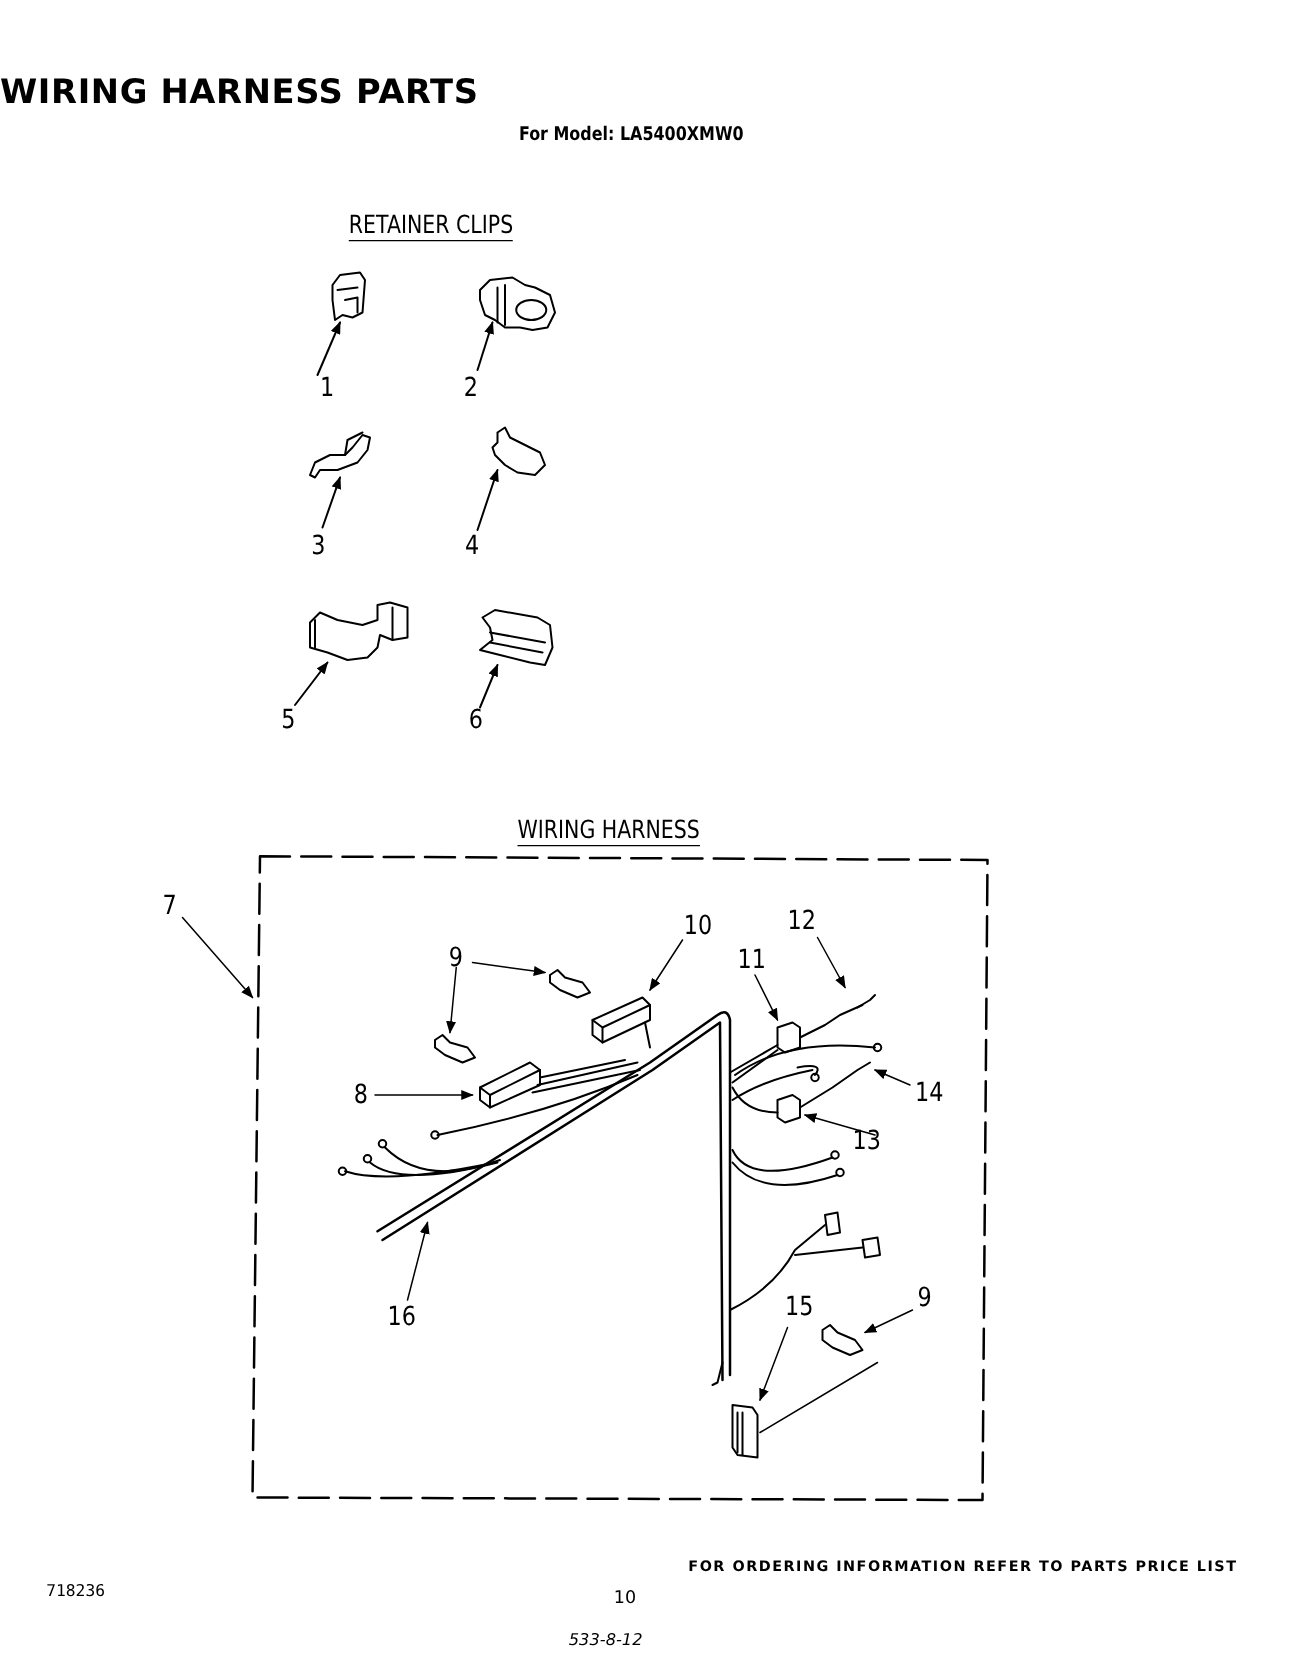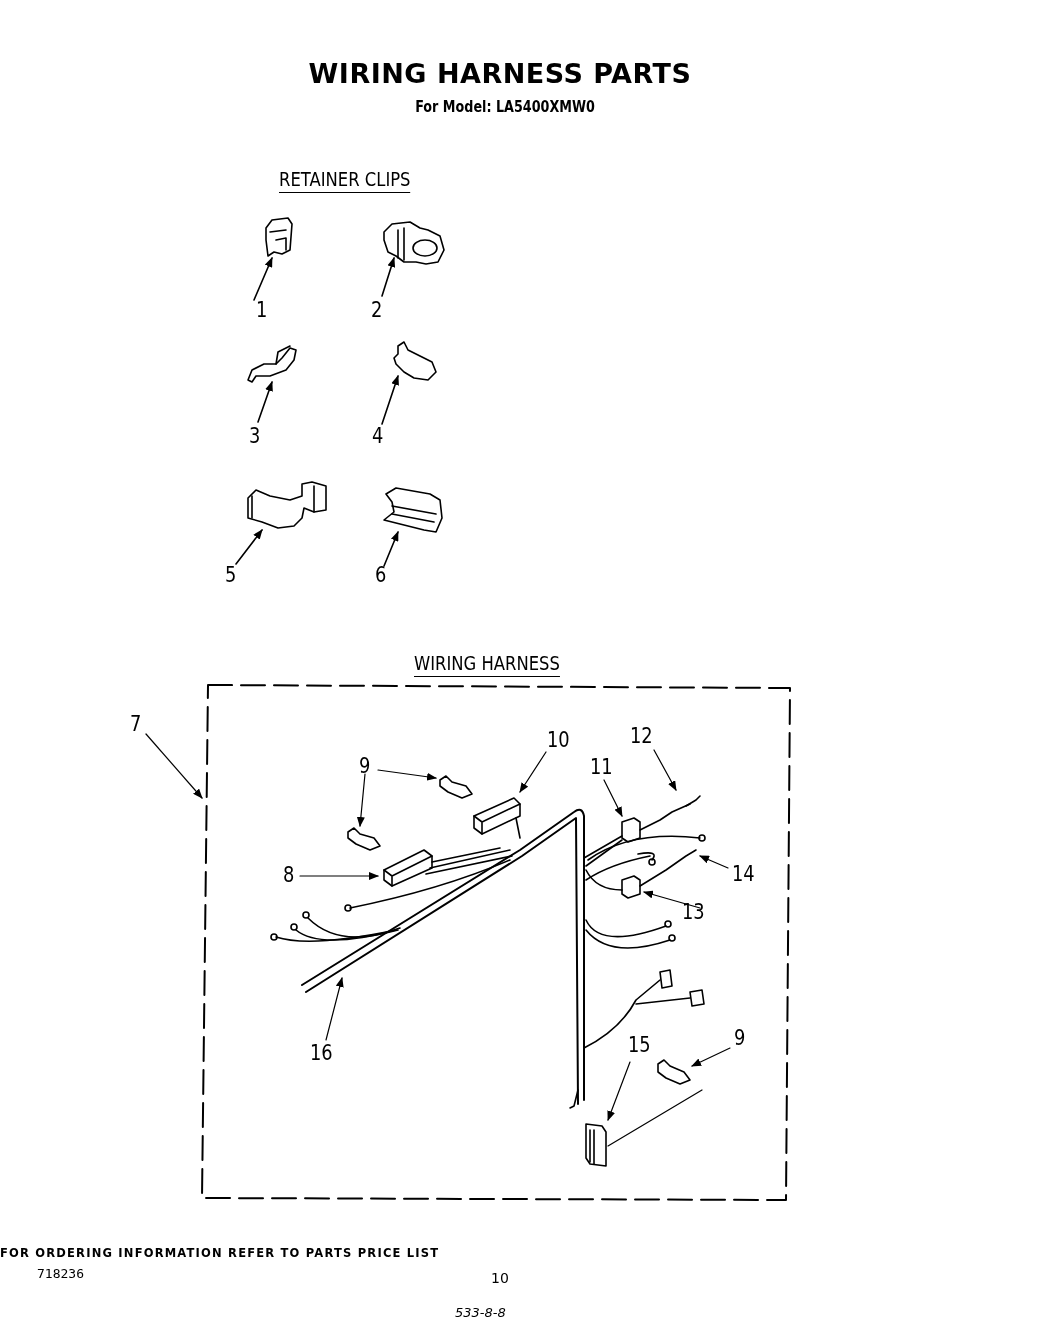--- a/index.html
+++ b/index.html
@@ -1,28 +1,28 @@
 <!DOCTYPE html>
 <html><head>
 <meta charset="utf-8">
 <style>
   html, body { margin:0; padding:0; background:#ffffff; }
   body { width:1049px; height:1335px; position:relative; overflow:hidden;
          font-family:"DejaVu Sans", sans-serif; color:#000; }
   .abs { position:absolute; }
-  #title { left:0; width:1000px; top:58px; text-align:center; font-family:"DejaVu Sans", sans-serif;
+  #title { left:0; width:1000px; top:58px; text-align:left; font-family:"DejaVu Sans", sans-serif;
            font-weight:bold; font-size:27px; letter-spacing:0.5px; }
   #subtitle { left:0; width:1010px; top:98px; text-align:center; font-family:"DejaVu Sans", sans-serif;
            font-weight:bold; font-size:15px; transform:scaleX(0.85); }
   .sect { font-family:"DejaVu Sans", sans-serif; font-size:20px; transform:scaleX(0.82); transform-origin:left top;
           border-bottom:1.5px solid #000; padding-bottom:1px; white-space:nowrap; }
   #sec1 { left:279px; top:167px; }
   #sec2 { left:414px; top:651px; }
   .callout { font-family:"DejaVu Sans", sans-serif; font-size:21px; font-weight:normal; transform:scaleX(0.85); }
-  #footer { left:0; width:990px; top:1246px; text-align:left; font-weight:bold; font-size:11.5px; letter-spacing:1.2px; }
+  #footer { left:0; width:990px; top:1246px; text-align:right; font-weight:bold; font-size:11.5px; letter-spacing:1.2px; }
   #docnum { left:37px; top:1266px; font-family:"DejaVu Sans Mono", monospace; font-size:13px; }
   #pagenum { left:0; width:1000px; top:1270px; text-align:center; font-size:14px; }
   #stamp { left:455px; top:1305px; font-style:italic; font-size:13px; font-family:"DejaVu Sans", sans-serif; }
   svg { position:absolute; left:0; top:0; }
 </style>
 </head>
 <body>
 
 <div id="title" class="abs">WIRING HARNESS PARTS</div>
 <div id="subtitle" class="abs">For Model: LA5400XMW0</div>
@@ -175,13 +175,13 @@
 <div class="abs callout" style="left:588px;top:755px;">11</div>
 <div class="abs callout" style="left:628px;top:724px;">12</div>
 <div class="abs callout" style="left:680px;top:900px;">13</div>
 <div class="abs callout" style="left:730px;top:862px;">14</div>
 <div class="abs callout" style="left:626px;top:1033px;">15</div>
 <div class="abs callout" style="left:308px;top:1041px;">16</div>
 
 <div id="footer" class="abs">FOR ORDERING INFORMATION REFER TO PARTS PRICE LIST</div>
 <div id="docnum" class="abs">718236</div>
 <div id="pagenum" class="abs">10</div>
-<div id="stamp" class="abs">533-8-8</div>
+<div id="stamp" class="abs">533-8-12</div>
 
 </body></html>

